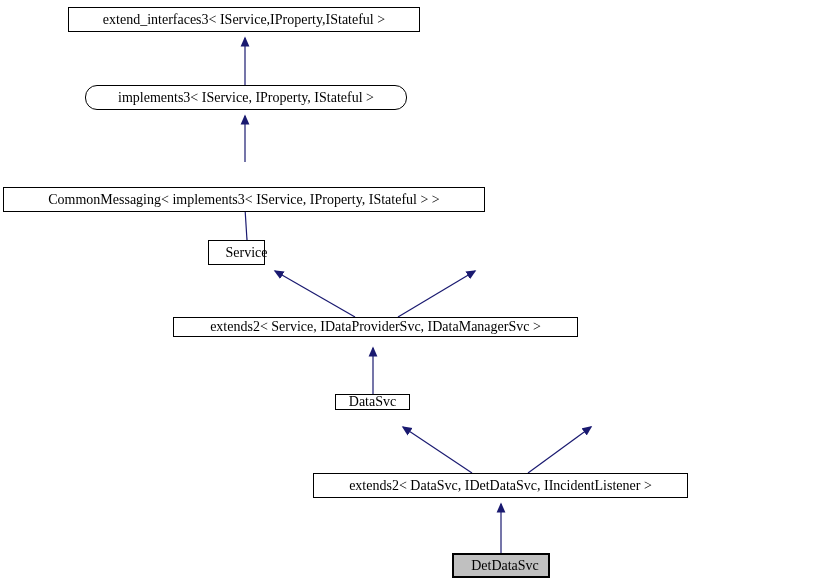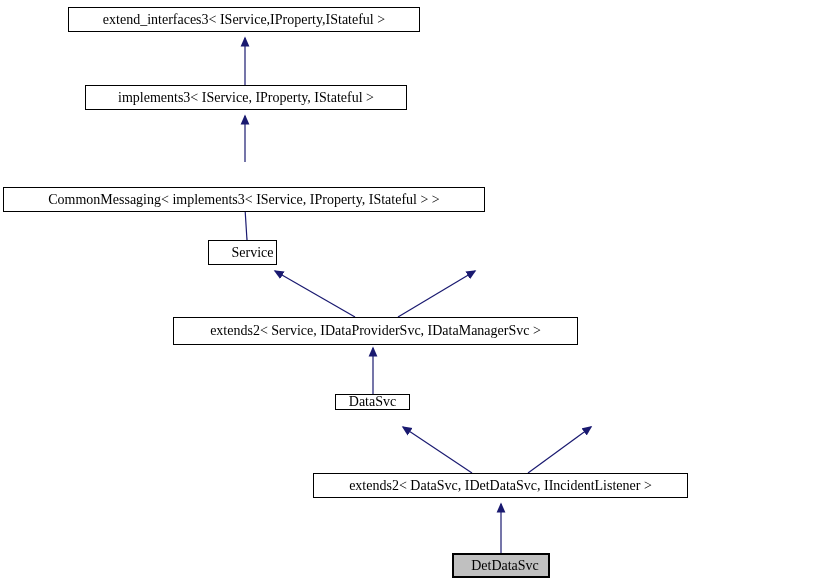--- a/index.html
+++ b/index.html
@@ -35,25 +35,25 @@
     white-space: nowrap;
     overflow: visible;
     cursor: pointer;
   }
   .node.highlight {
     background: #c0c0c0;
     border-width: 2px;
     cursor: default;
   }
   .n0 { left: 68px;  top: 7px;   width: 352px; height: 25px; }
-  .n1 { left: 85px;  top: 85px;  width: 322px; height: 25px; }
+  .n1 { left: 85px;  top: 85px;  width: 322px; height: 25px; border-radius: 12px; }
   .n2 { left: 3px;   top: 162px; width: 482px; height: 25px; margin-top: 25px; }
-  .n3 { left: 208px; top: 240px; width: 69px;  height: 25px; padding-left: 20px; }
+  .n3 { left: 208px; top: 240px; width: 57px;  height: 25px; padding-left: 20px; }
   .n4 { left: 302px; top: 240px; width: 411px; height: 25px; }
-  .n5 { left: 173px; top: 317px; width: 405px; height: 28px; }
+  .n5 { left: 173px; top: 317px; width: 405px; height: 20px; }
   .n6 { left: 335px; top: 394px; width: 75px;  height: 16px; }
   .n7 { left: 437px; top: 394px; width: 370px; height: 26px; }
   .n8 { left: 313px; top: 473px; width: 375px; height: 25px; }
   .n9 { left: 452px; top: 553px; width: 98px;  height: 25px; padding-left: 8px; }
 </style>
 </head>
 <body>
 
 <div id="canvas">
 

